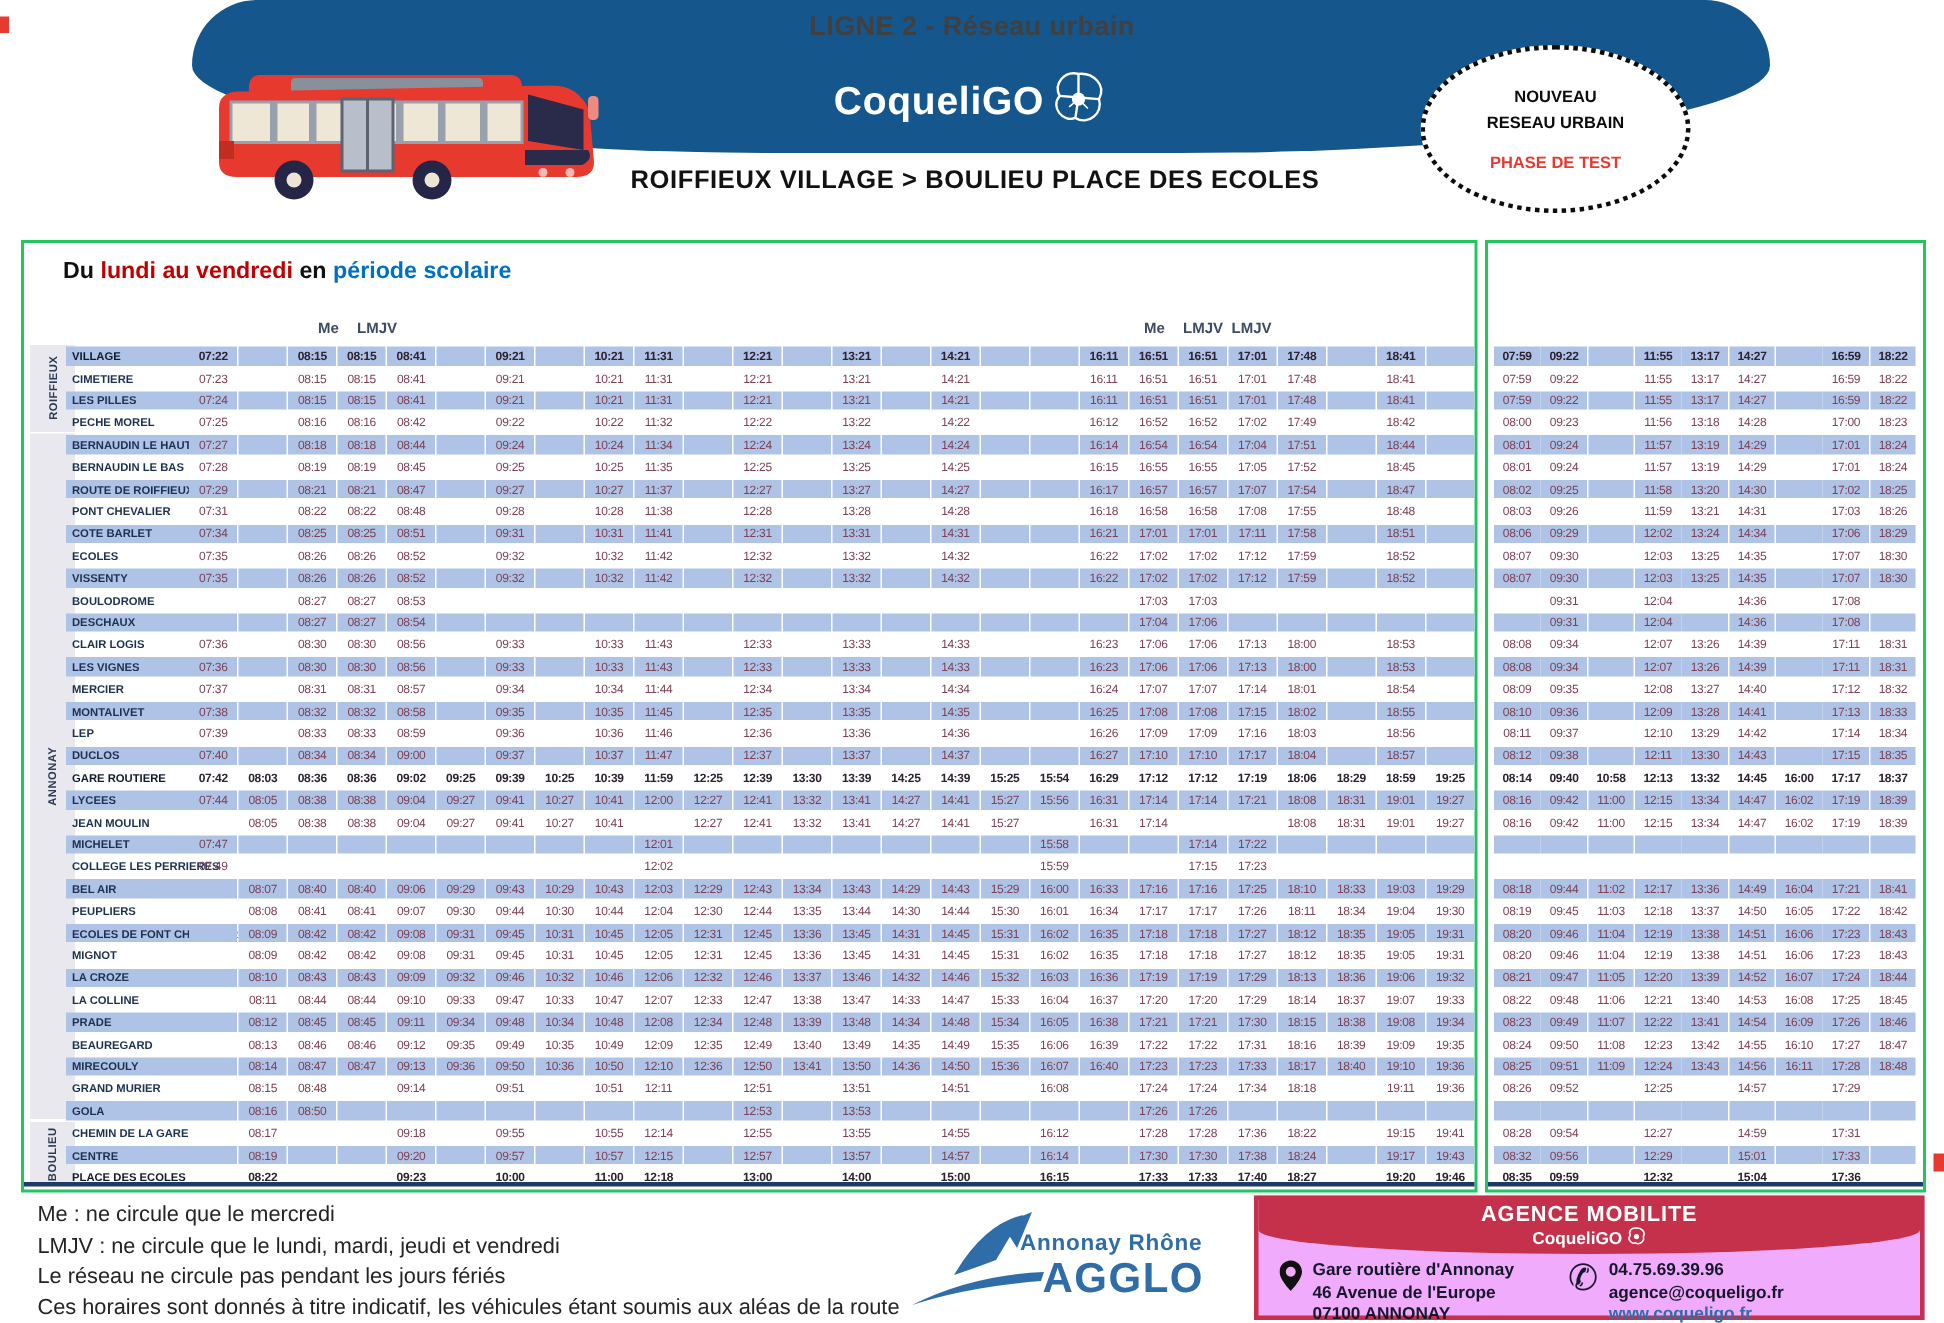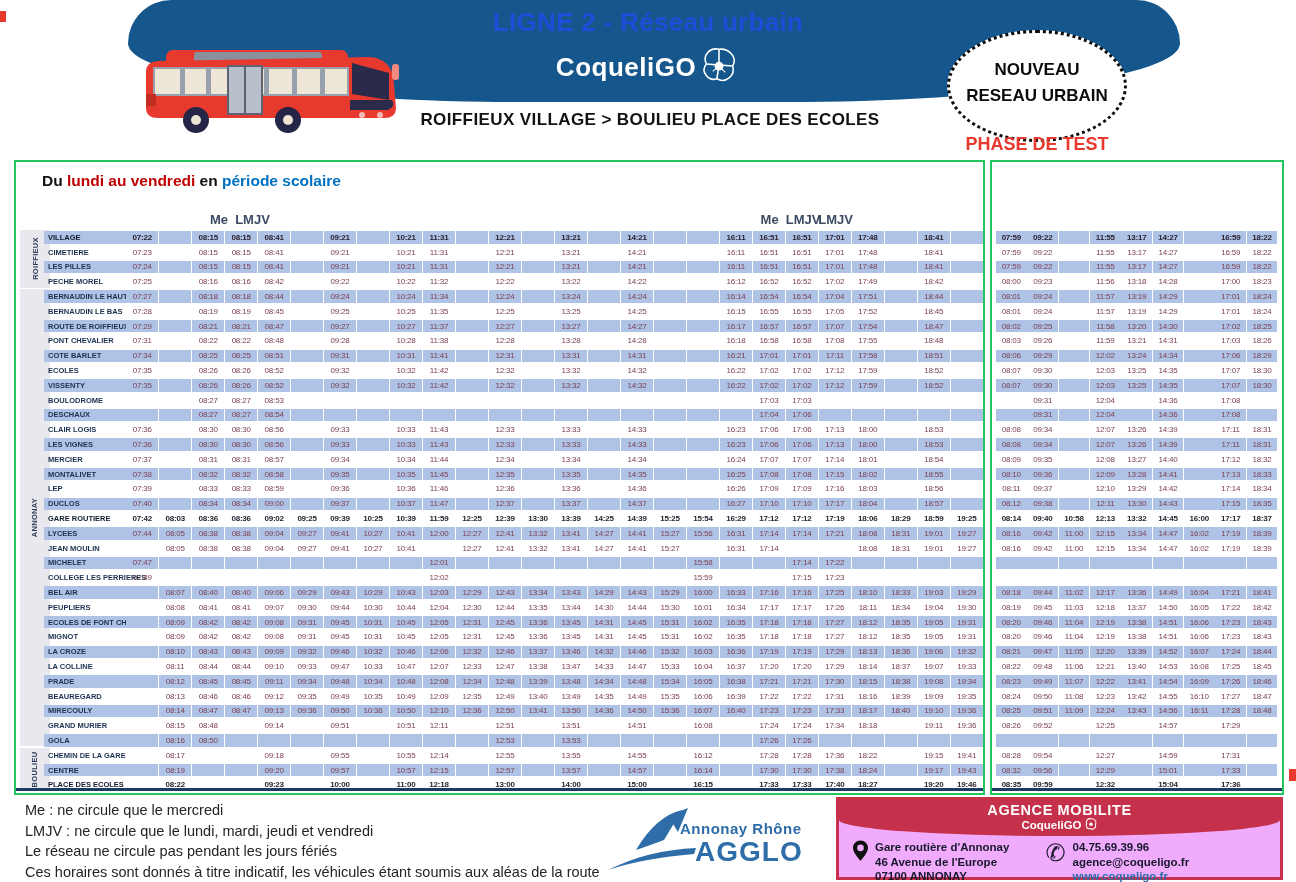--- a/index.html
+++ b/index.html
@@ -1,45 +1,45 @@
 <!DOCTYPE html>
 <html><head>
 <meta charset="utf-8">
 <style>
   html,body{margin:0;padding:0;}
   body{width:1296px;height:882px;position:relative;background:#fff;overflow:hidden;
        font-family:"Liberation Sans",sans-serif;}
   
   .hero{position:absolute;left:128px;top:0;width:1052px;height:102px;background:#15568c;
         border-radius:58px 58px 50% 50% / 58px 58px 78px 78px;}
-  .hero-title{position:absolute;left:0;top:7px;width:100%;text-align:center;color:#1d4ed8;
-        font-size:26px;font-weight:bold;letter-spacing:.3px;}
+  .hero-title{position:absolute;left:0;top:7px;width:100%;text-align:center;color:#404040;
+        font-size:18px;font-weight:bold;letter-spacing:.3px;}
   .brand-row{position:absolute;left:0;top:44px;width:100%;display:flex;align-items:center;
         justify-content:center;gap:2px;color:#fff;}
   .brand-word{font-size:26px;font-weight:600;letter-spacing:.5px;}
   .route-line{position:absolute;left:280px;top:110px;width:740px;text-align:center;
         font-size:17px;font-weight:bold;color:#121212;letter-spacing:.4px;}
   .badge{position:absolute;left:947px;top:30px;width:180px;height:112px;background:#fff;
         border:3.5px dotted #0c0c0c;border-radius:50%;text-align:center;box-sizing:border-box;
         padding-top:24px;font-weight:bold;}
-  .badge .b1,.badge .b2{font-size:17px;color:#0c0c0c;line-height:1.55;}
-  .badge .b3{font-size:18px;color:#e8392f;margin-top:24px;}
+  .badge .b1,.badge .b2{font-size:11px;color:#0c0c0c;line-height:1.55;}
+  .badge .b3{font-size:11px;color:#e8392f;margin-top:12px;}
   .bus{position:absolute;left:136px;top:38px;}
   .crop-mark{position:absolute;background:#e8392f;}
   
   .panel{position:absolute;top:160px;height:635px;border:2px solid #22c55e;background:#fff;
         box-sizing:border-box;}
   #panel-left{left:14px;width:971px;}
   #panel-right{left:990px;width:294px;}
   .p-title{position:absolute;left:26px;top:10px;font-size:15.5px;font-weight:bold;color:#111;}
   #rp-title{left:10px;top:6px;font-size:14px;line-height:1.32;}
   .c-k{color:#111;} .c-r{color:#c00000;} .c-b{color:#0070c0;}
   
   .hdr-row{position:absolute;left:0;top:50px;height:16px;display:flex;padding-left:122px;}
-  .hdr-cell{width:32.4px;text-align:center;font-size:13px;color:#3c4a63;font-weight:600;
+  .hdr-cell{width:32.4px;text-align:center;font-size:10px;color:#3c4a63;font-weight:600;
         line-height:16px;}
   
   .sec-box{position:absolute;left:4px;width:30px;background:#e8e8ee;display:flex;
         align-items:center;justify-content:center;}
   .sec-box span{transform:rotate(-90deg);white-space:nowrap;font-size:7.5px;font-weight:bold;
         color:#2b3a55;letter-spacing:.3px;}
   
   .rows{position:absolute;left:0;top:68px;width:100%;}
   .trow{display:flex;height:14.8px;box-sizing:border-box;}
   .lrow{padding-left:28px;}

